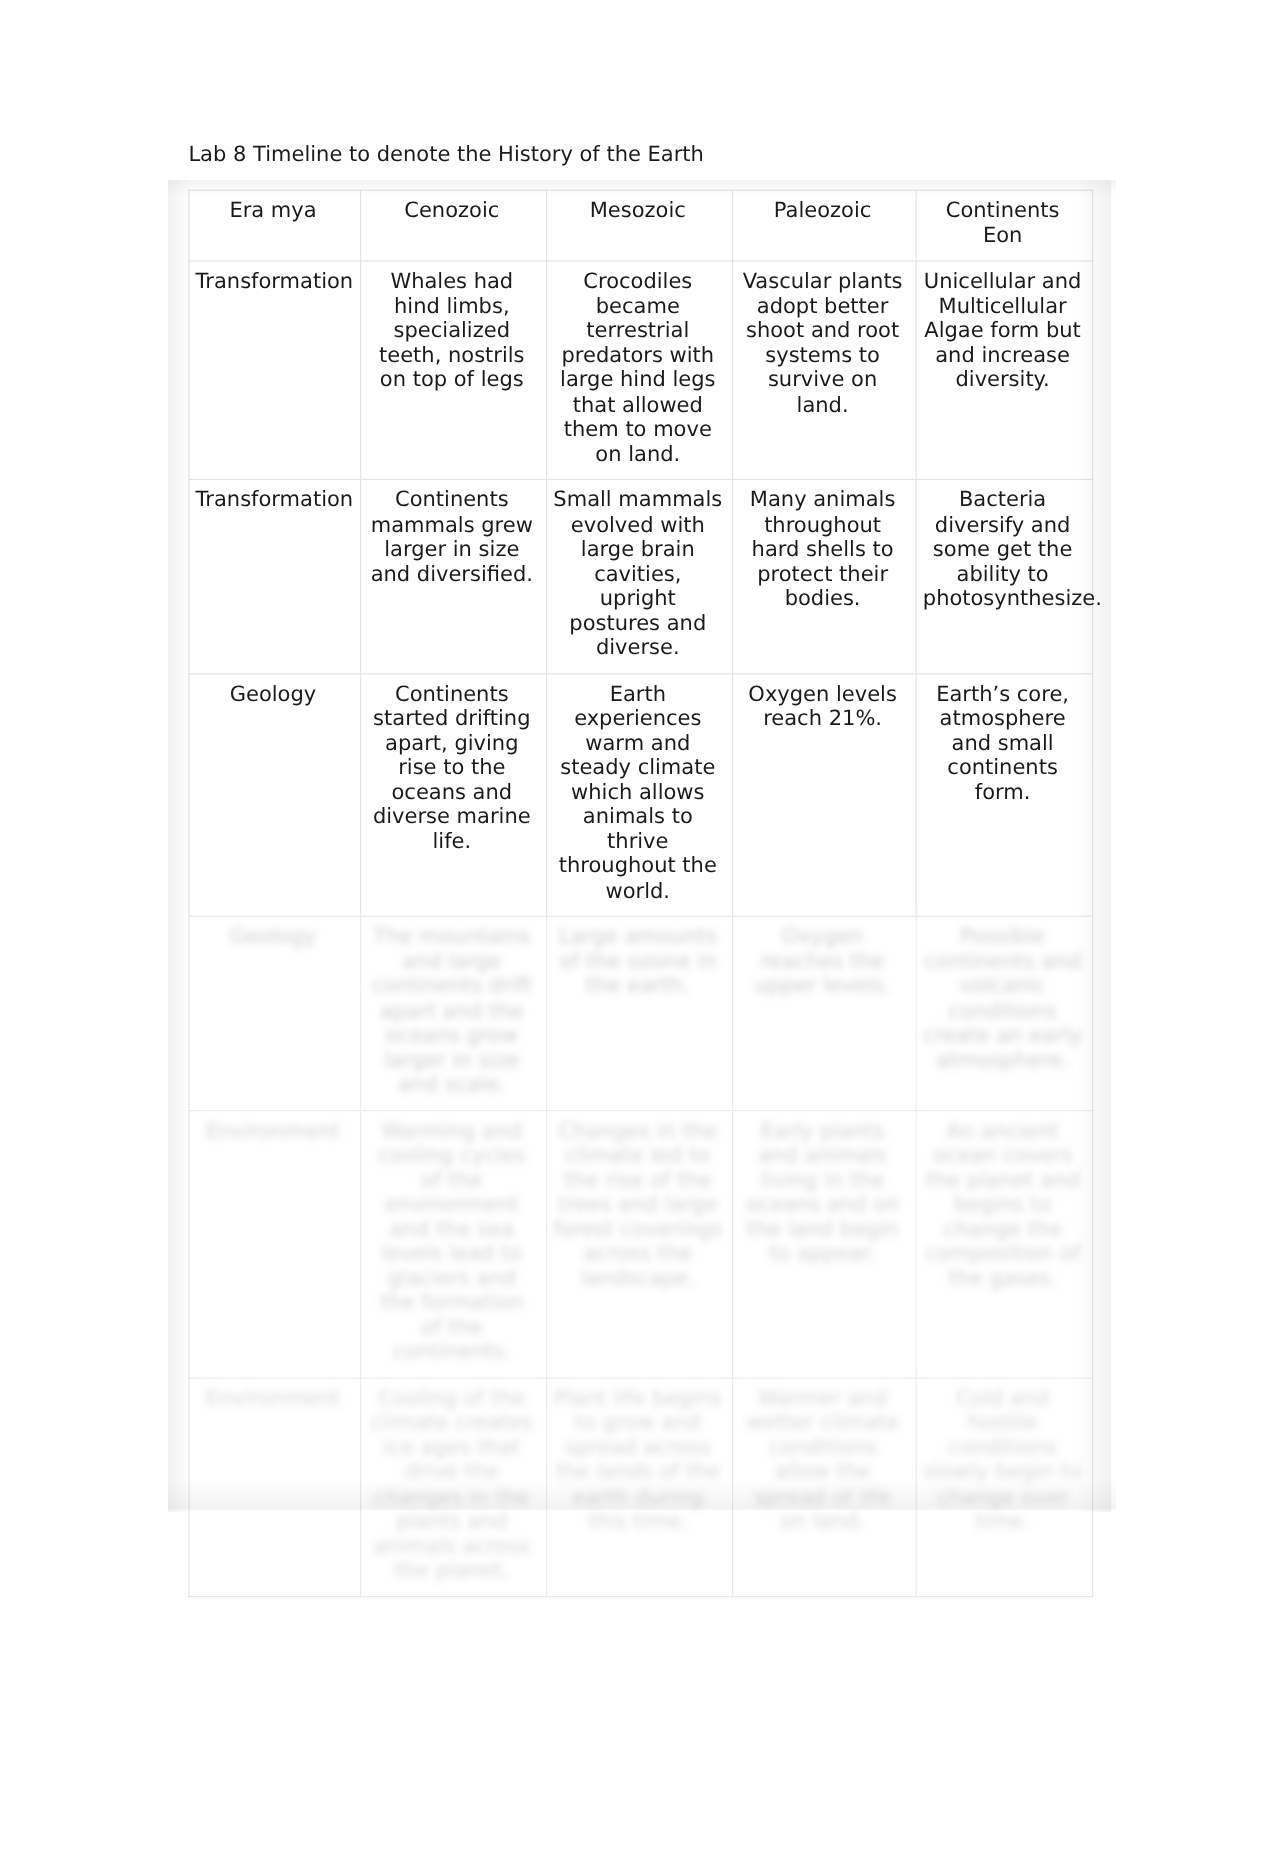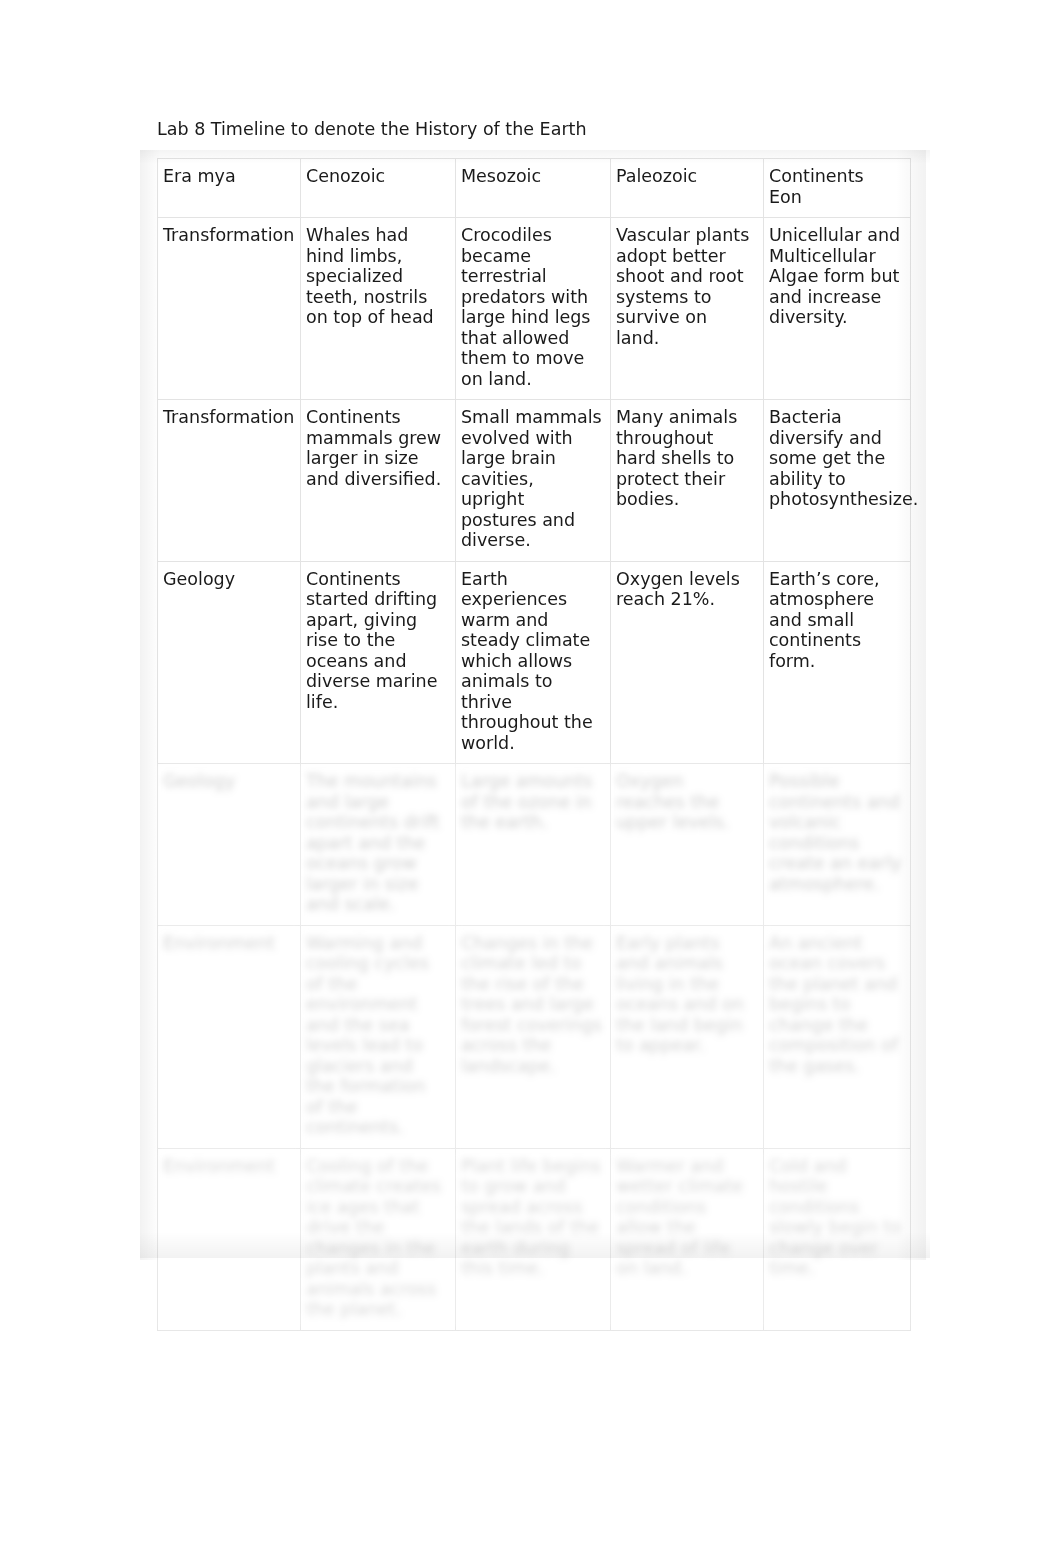--- a/index.html
+++ b/index.html
@@ -32,20 +32,21 @@
     line-height: 22px;
     color: #1a1a1a;
     white-space: nowrap;
   }
 
   .table-wrap {
     position: absolute;
     left: 157px;
     top: 158px;
     width: 753px;
+    text-align: center;
   }
 
   table.timeline {
     border-collapse: collapse;
     width: 753px;
     table-layout: fixed;
     background: #ffffff;
   }
 
   table.timeline td {
@@ -125,21 +126,21 @@
         <tr>
           <td>Era mya</td>
           <td>Cenozoic</td>
           <td>Mesozoic</td>
           <td>Paleozoic</td>
           <td>Continents Eon</td>
         </tr>
 
         <tr>
           <td>Transformation</td>
-          <td>Whales had hind limbs, specialized teeth, nostrils on top of head</td>
+          <td>Whales had hind limbs, specialized teeth, nostrils on top of legs</td>
           <td>Crocodiles became terrestrial predators with large hind legs that allowed them to move on land.</td>
           <td>Vascular plants adopt better shoot and root systems to survive on land.</td>
           <td>Unicellular and Multicellular Algae form but and increase diversity.</td>
         </tr>
 
         <tr>
           <td>Transformation</td>
           <td>Continents mammals grew larger in size and diversified.</td>
           <td>Small mammals evolved with large brain cavities, upright postures and diverse.</td>
           <td>Many animals throughout hard shells to protect their bodies.</td>

